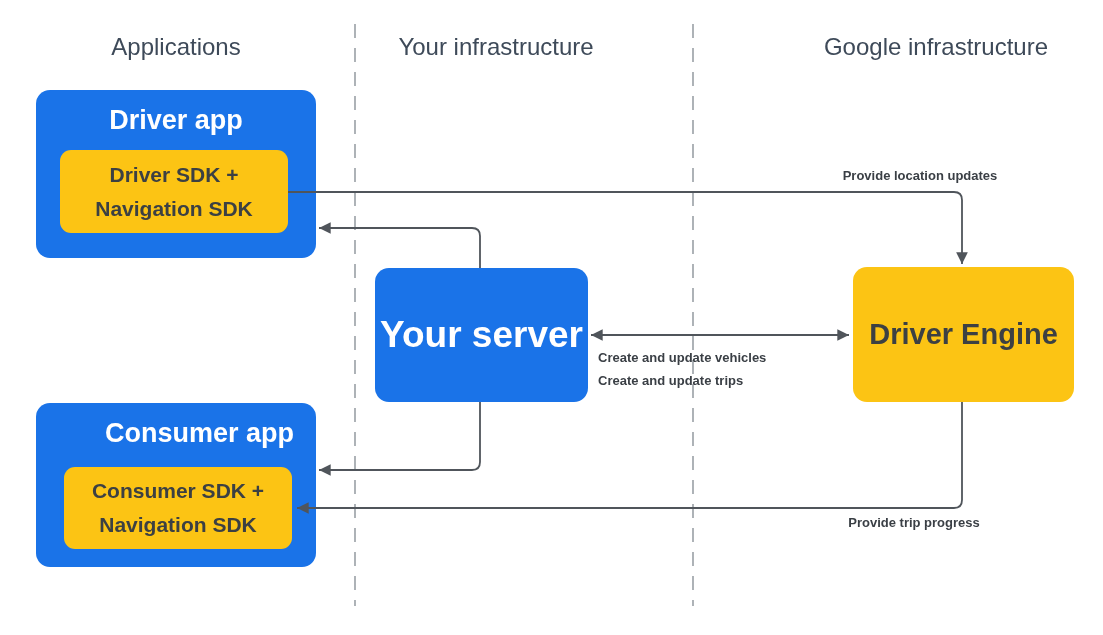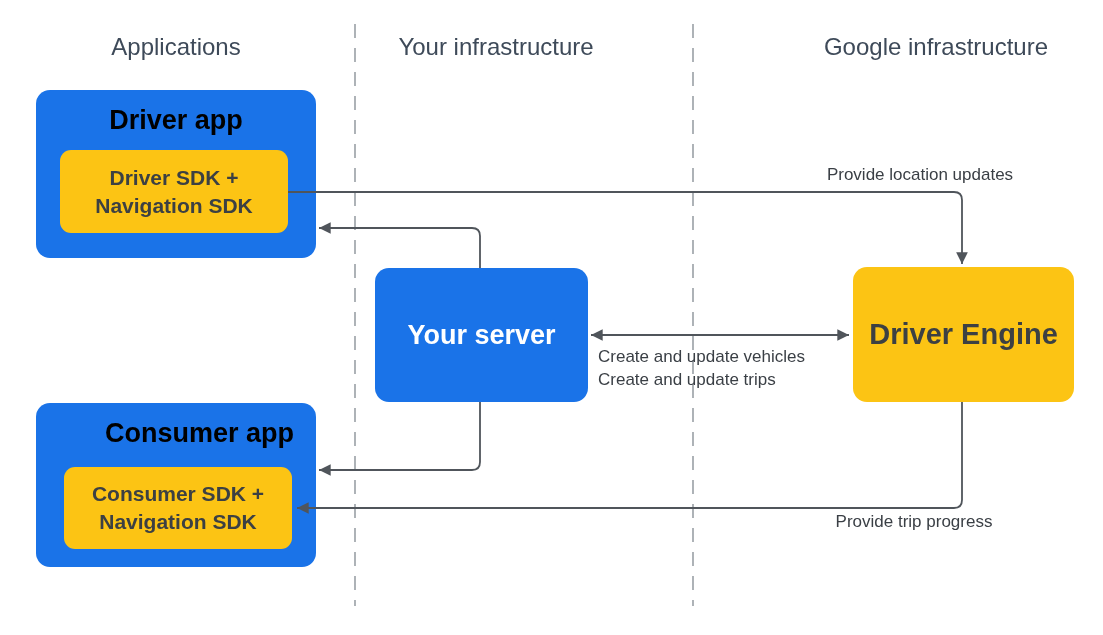--- a/index.html
+++ b/index.html
@@ -14,39 +14,39 @@
   .col-header{
     position:absolute;transform:translateX(-50%);top:33px;
     font-size:24px;color:var(--header-text);font-weight:400;white-space:nowrap;
   }
 
   .node{position:absolute;border-radius:14px;}
   .node.blue{background:var(--blue);}
   .node.yellow{background:var(--yellow);}
 
   .app-title{
-    color:#000000;font-weight:700;font-size:27px;text-align:center;
+    color:#ffffff;font-weight:700;font-size:27px;text-align:center;
     height:60px;display:flex;align-items:center;justify-content:center;white-space:nowrap;
   }
   .sdk-box{
     position:absolute;background:var(--yellow);border-radius:11px;
     display:flex;align-items:center;justify-content:center;text-align:center;
   }
   .sdk-label{
-    font-weight:700;font-size:21px;line-height:28px;color:var(--box-text);white-space:pre-line;
+    font-weight:700;font-size:21px;line-height:34px;color:var(--box-text);white-space:pre-line;
   }
   .single-title{
     position:absolute;display:flex;align-items:center;justify-content:center;
     font-weight:700;white-space:nowrap;
   }
-  .single-title.white{color:#fff;font-size:27px;}
+  .single-title.white{color:#fff;font-size:37px;}
   .single-title.dark{color:var(--box-text);font-size:29px;}
 
   .edge-label{
-    position:absolute;font-weight:400;font-size:17px;color:var(--label-text);white-space:nowrap;
+    position:absolute;font-weight:700;font-size:13px;color:var(--label-text);white-space:nowrap;
   }
   .edge-label.centered{transform:translate(-50%,-50%);}
   .edge-label.lefted{transform:translateY(-50%);}
 
   svg.wires{position:absolute;left:0;top:0;pointer-events:none;}
   .wire{fill:none;stroke:var(--arrow);stroke-width:1.8px;}
   .divider{stroke:var(--divider);stroke-width:1.6px;stroke-dasharray:14 10;}
   .ah{fill:var(--arrow);}
 </style>
 </head>

